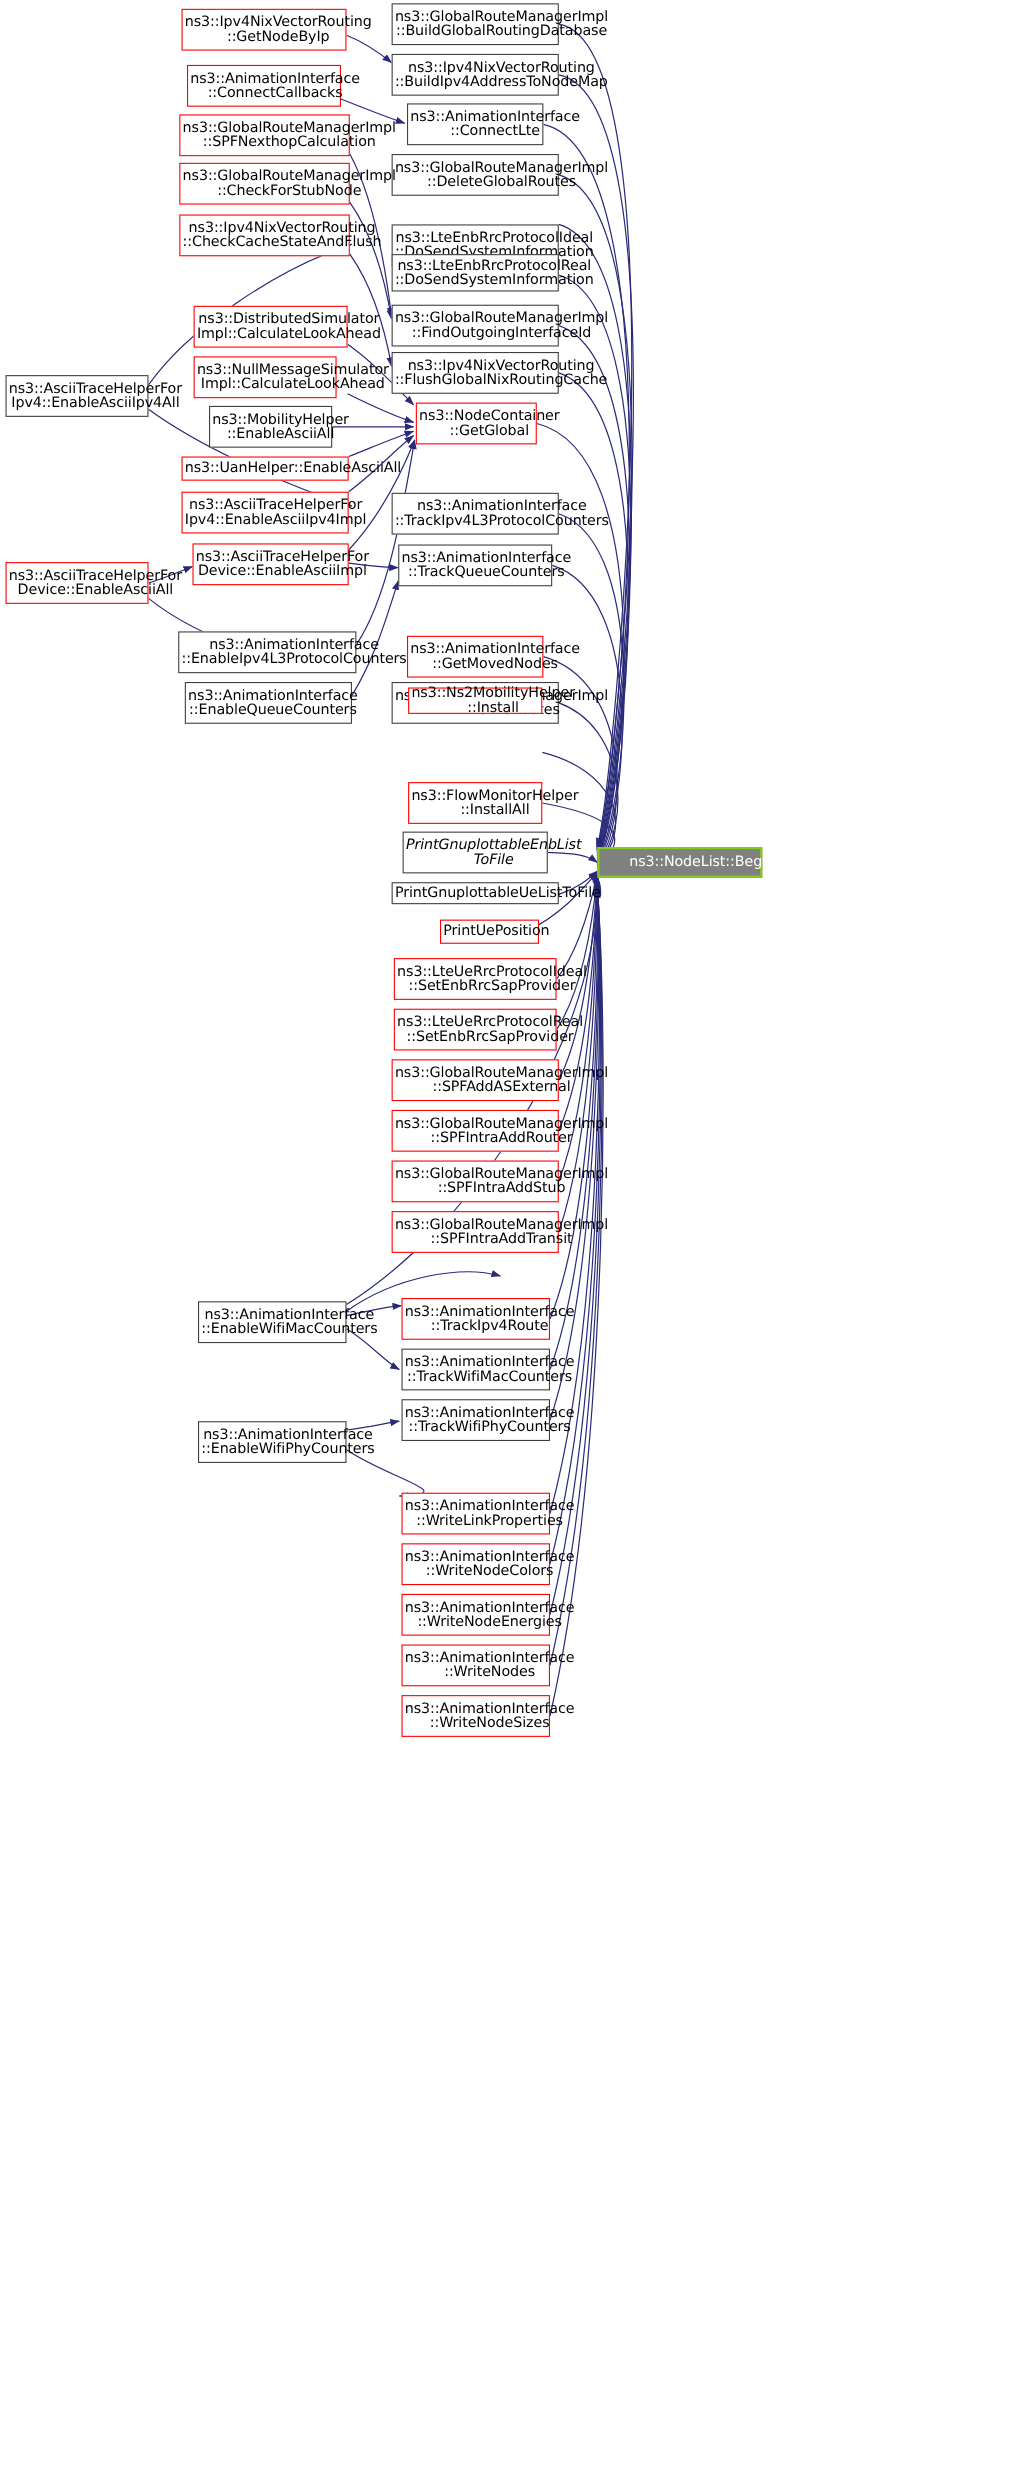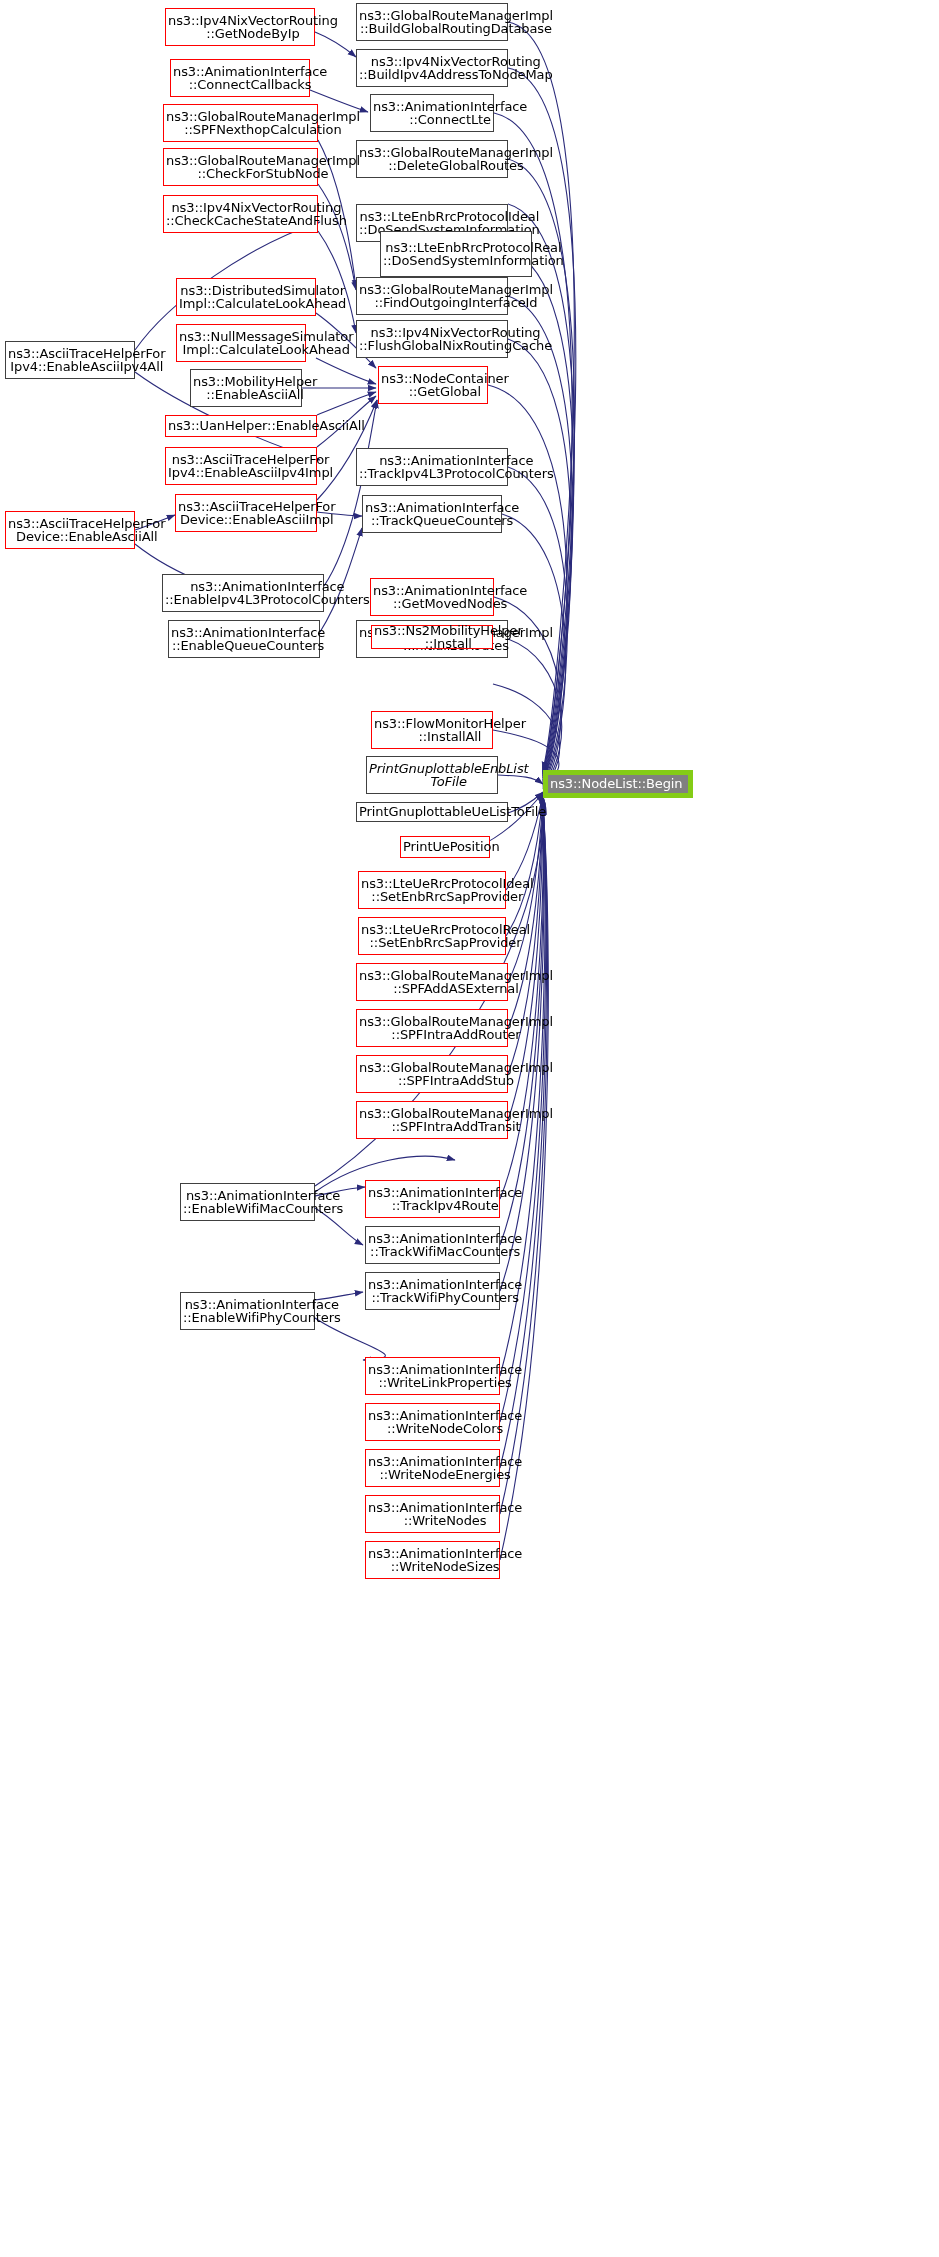--- a/index.html
+++ b/index.html
@@ -4,21 +4,21 @@
 <style>
   html,body{margin:0;padding:0;background:#ffffff;}
   body{font-family:"DejaVu Sans","Liberation Sans",sans-serif;}
   #graph{position:relative;width:939px;height:2257px;overflow:hidden;background:#fff;}
   #edges{position:absolute;left:0;top:0;width:939px;height:2257px;pointer-events:none;}
   .node{position:absolute;box-sizing:border-box;background:#ffffff;
         display:flex;align-items:center;justify-content:flex-start;text-align:center;
         font-size:13px;line-height:13.2px;color:#000;letter-spacing:-0.1px;}
   .node.blk{border:1px solid #404040;}
   .node.red{border:1px solid #ff0000;}
-  .node.target{border:5px solid #84cc16;background:#808080;color:#ffffff;}
+  .node.target{border:2px solid #84cc16;background:#808080;color:#ffffff;padding-left:25px;}
   .node span{display:block;padding:0 2px;white-space:pre-line;}
 </style>
 </head>
 <body>
 
 <div id="graph">
   <svg id="edges" viewBox="0 0 939 2257">
     <defs>
       <marker id="arrow" markerWidth="9" markerHeight="9" refX="7.5" refY="3" orient="auto" markerUnits="strokeWidth">
         <path d="M0,0 L8,3 L0,6 z" fill="#2a2a7a"></path>
@@ -116,21 +116,21 @@
 ::CheckForStubNode</span>
     </div>
     <div class="node blk" style="left: 356px; top: 185px; width: 152px; height: 38px; margin-top: 19px;">
       <span>ns3::LteEnbRrcProtocolIdeal
 ::DoSendSystemInformation</span>
     </div>
     <div class="node red" style="left: 163px; top: 195px; width: 155px; height: 38px;">
       <span>ns3::Ipv4NixVectorRouting
 ::CheckCacheStateAndFlush</span>
     </div>
-    <div class="node blk" style="left: 356px; top: 231px; width: 152px; height: 46px; margin-left: 24px;">
+    <div class="node blk" style="left: 356px; top: 231px; width: 152px; height: 34px;">
       <span>ns3::LteEnbRrcProtocolReal
 ::DoSendSystemInformation</span>
     </div>
     <div class="node red" style="left: 176px; top: 278px; width: 140px; height: 38px;">
       <span>ns3::DistributedSimulator
 Impl::CalculateLookAhead</span>
     </div>
     <div class="node blk" style="left: 356px; top: 277px; width: 152px; height: 38px;">
       <span>ns3::GlobalRouteManagerImpl
 ::FindOutgoingInterfaceId</span>

